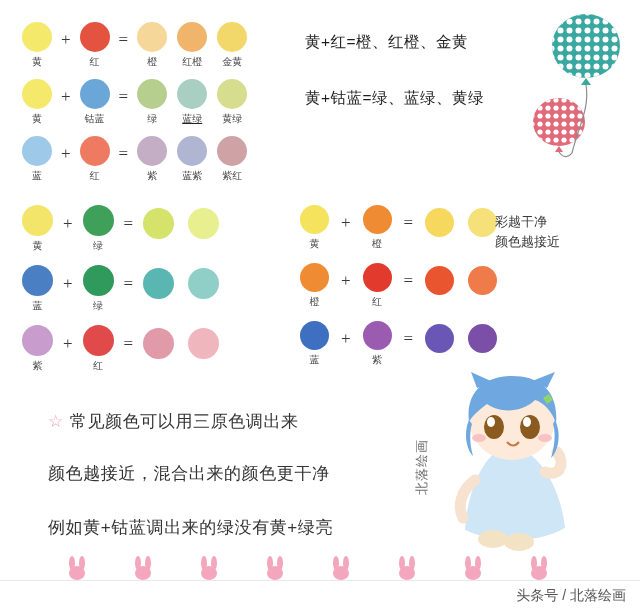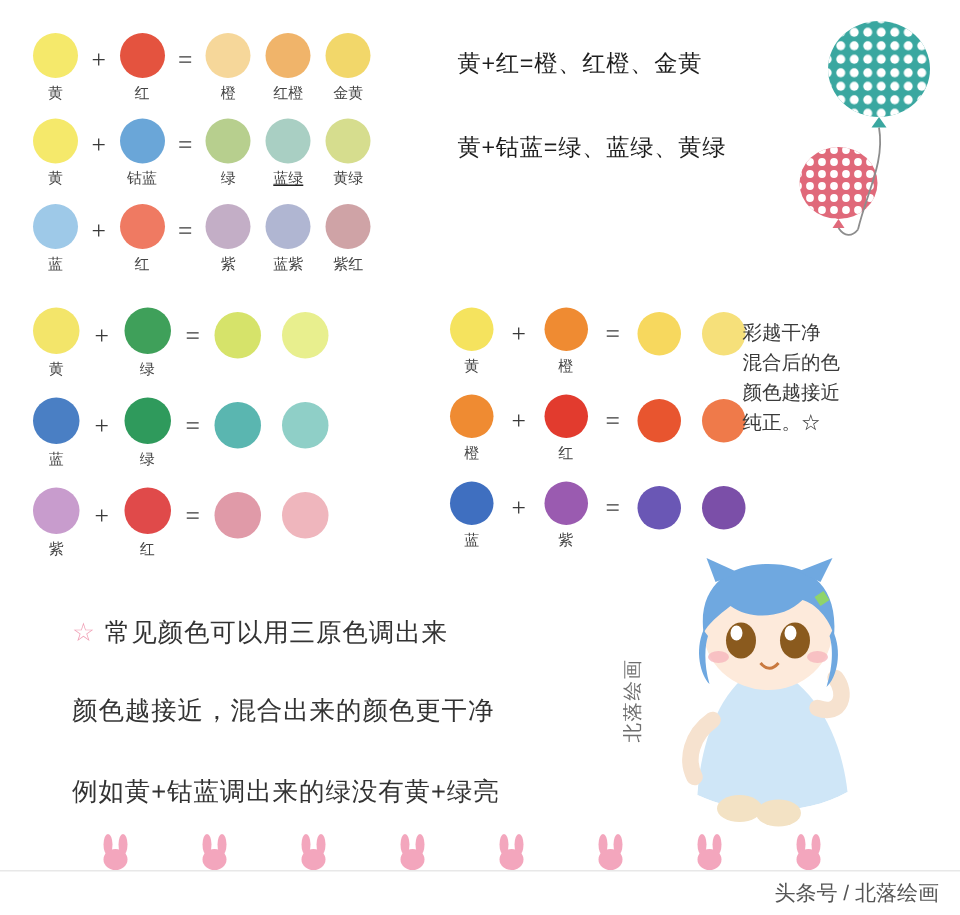--- a/index.html
+++ b/index.html
@@ -326,23 +326,21 @@
         <span class="swatch" style="width:29px;height:29px;background:#6a57b5;"></span>
       </div>
       <div class="cell" style="margin-bottom:12px;">
         <span class="swatch" style="width:29px;height:29px;background:#7b4fa8;"></span>
       </div>
     </div>
   </div>
 
   <div id="note">
     <div>彩越干净</div>
-    <div>混合后的色</div>
     <div>颜色越接近</div>
-    <div>纯正。☆</div>
   </div>
 
   <div class="tip" id="tip1">
     <span class="star">☆</span><span>常见颜色可以用三原色调出来</span>
   </div>
   <div class="tip" id="tip2">颜色越接近，混合出来的颜色更干净</div>
   <div class="tip" id="tip3">例如黄+钴蓝调出来的绿没有黄+绿亮</div>
 
   <svg id="chara" viewBox="0 0 190 185">
 

